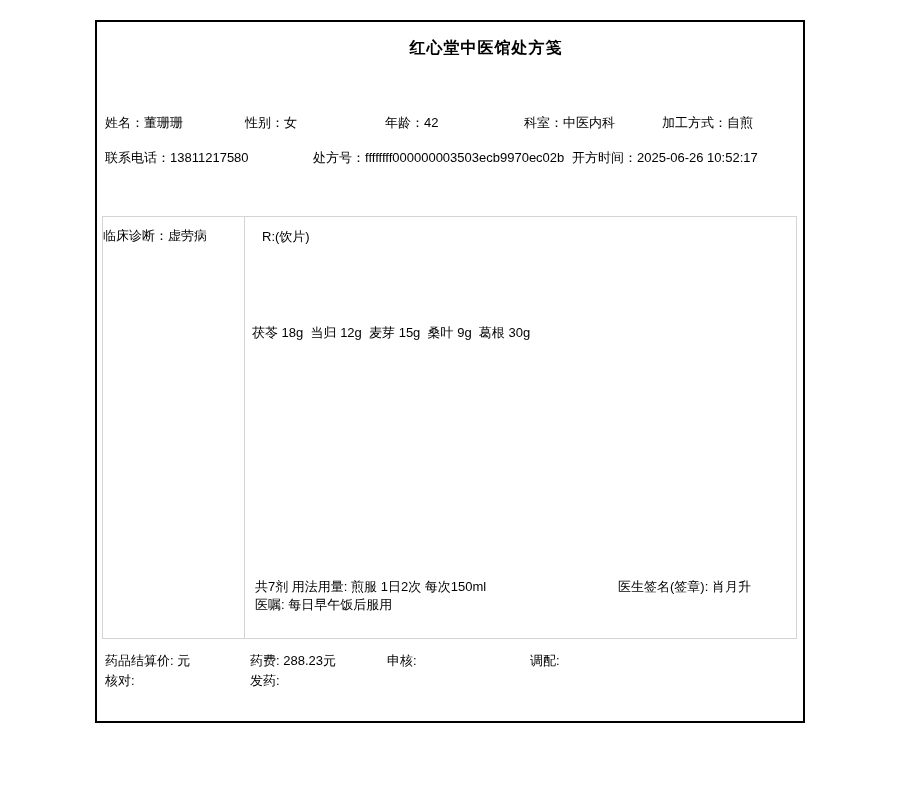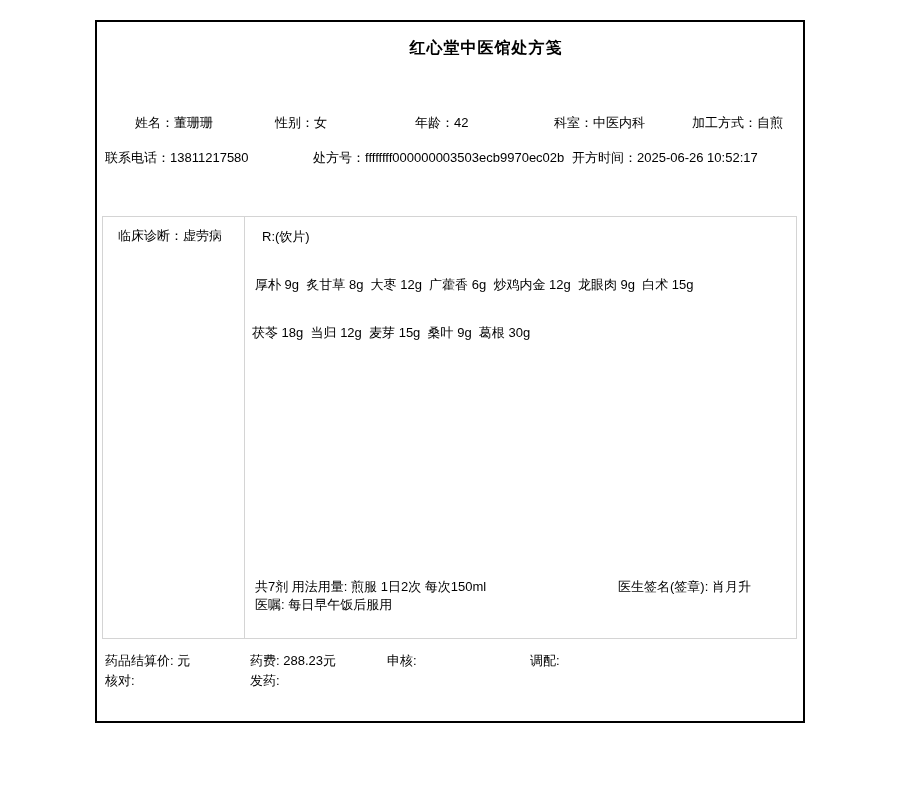--- a/index.html
+++ b/index.html
@@ -36,21 +36,21 @@
     font-weight: bold;
     letter-spacing: 1px;
     margin-left: 36px;
   }
   .abs {
     position: absolute;
     font-size: 13px;
     line-height: 16px;
     white-space: pre;
   }
-  .info-row1 { top: 93px; margin-left: 30px; }
+  .info-row1 { top: 93px; }
   .info-row2 { top: 128px; }
   .rx-box {
     position: absolute;
     left: 5px;
     top: 194px;
     width: 695px;
     height: 423px;
     border: 1px solid #d4d4d4;
     box-sizing: border-box;
   }
@@ -58,21 +58,21 @@
     position: absolute;
     left: 0;
     top: 0;
     bottom: 0;
     width: 142px;
     border-right: 1px solid #d4d4d4;
     box-sizing: border-box;
   }
   .diagnosis-text {
     position: absolute;
-    left: 15px;
+    left: 0;
     top: 11px;
   }
   .rx-area {
     position: absolute;
     left: 142px;
     top: 0;
     right: 0;
     bottom: 0;
   }
   .footer-note {
@@ -96,21 +96,20 @@
     <div class="abs info-row2" style="left:8px;">联系电话：13811217580</div>
     <div class="abs info-row2" style="left:188px;margin-left:28px;">处方号：ffffffff000000003503ecb9970ec02b</div>
     <div class="abs info-row2" style="left:475px;">开方时间：2025-06-26 10:52:17</div>
 
     <div class="rx-box">
       <div class="diagnosis-cell">
         <div class="abs diagnosis-text">临床诊断：虚劳病</div>
       </div>
       <div class="rx-area">
         <div class="abs" style="left:10px; top:12px;margin-left:7px;">R:(饮片)</div>
-        <div class="abs" style="left:10px; top:60px;">厚朴 9g  炙甘草 8g  大枣 12g  广藿香 6g  炒鸡内金 12g  龙眼肉 9g  白术 15g</div>
         <div class="abs" style="left:7px; top:108px;">茯苓 18g  当归 12g  麦芽 15g  桑叶 9g  葛根 30g</div>
         <div class="abs" style="left:10px; top:362px;">共7剂 用法用量: 煎服 1日2次 每次150ml</div>
         <div class="abs" style="left:10px; top:380px;">医嘱: 每日早午饭后服用</div>
         <div class="abs" style="left:373px; top:362px;">医生签名(签章): 肖月升</div>
       </div>
     </div>
 
     <div class="abs" style="left:8px;   top:631px;">药品结算价: 元</div>
     <div class="abs" style="left:153px; top:631px;">药费: 288.23元</div>
     <div class="abs" style="left:290px; top:631px;">申核:</div>

